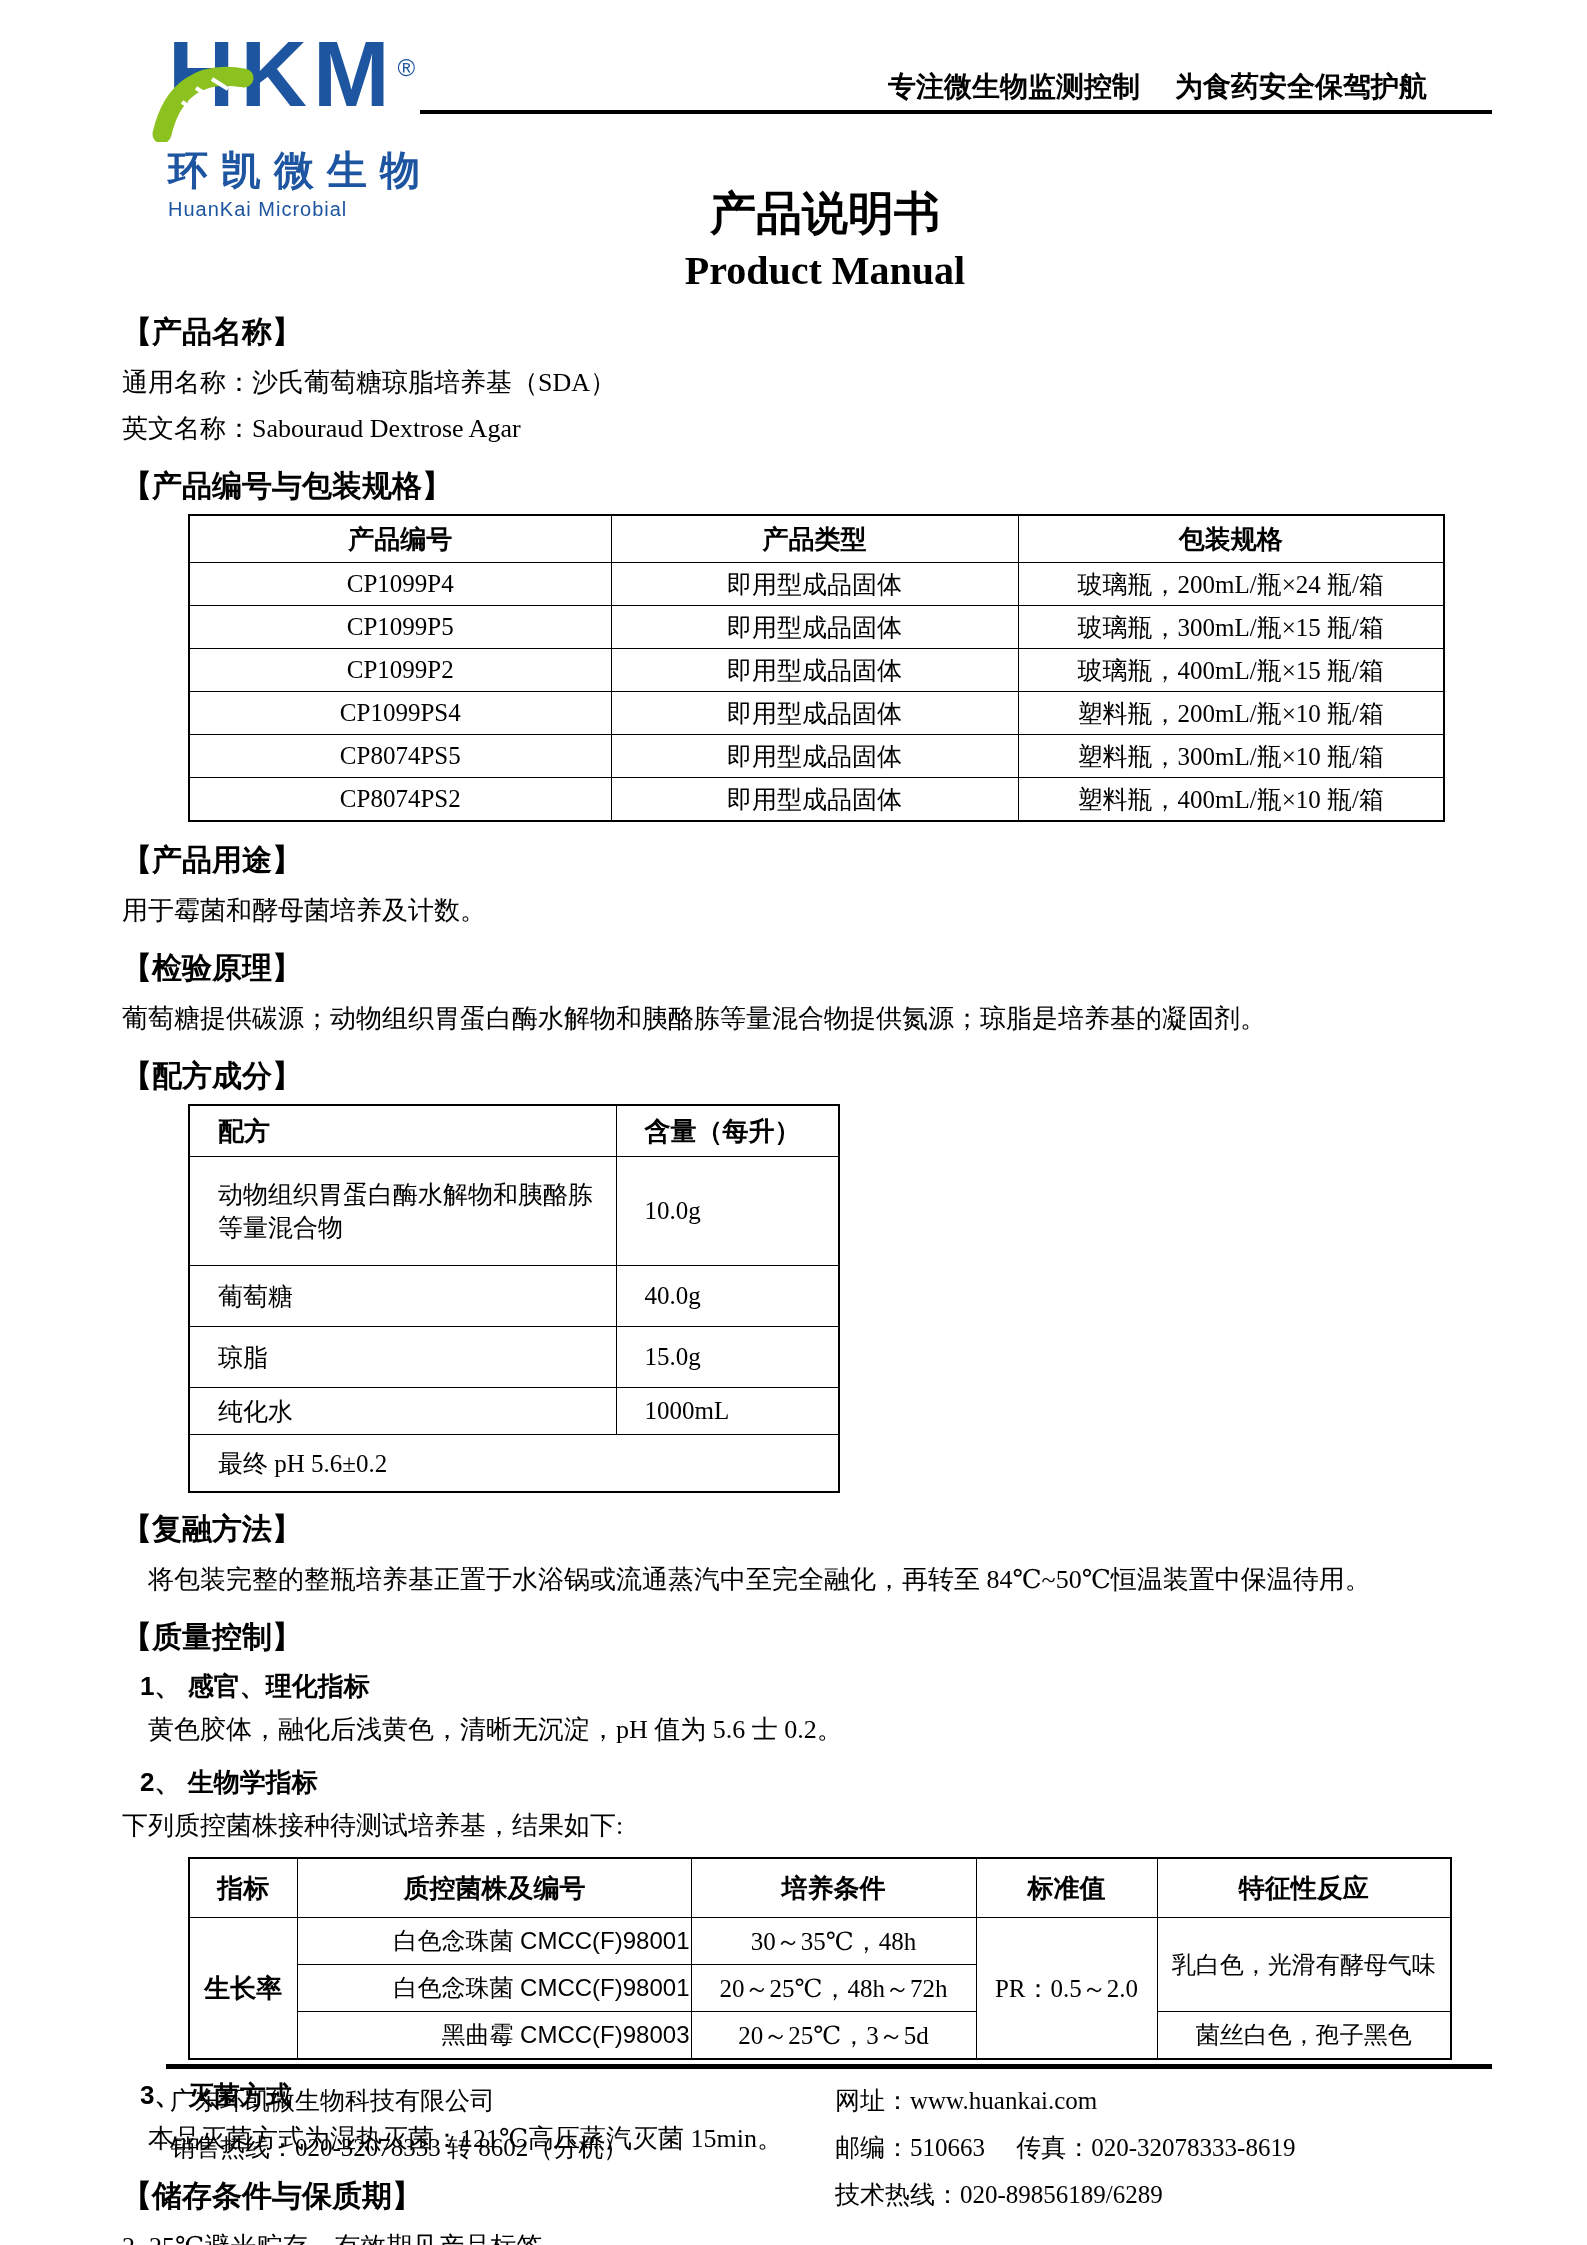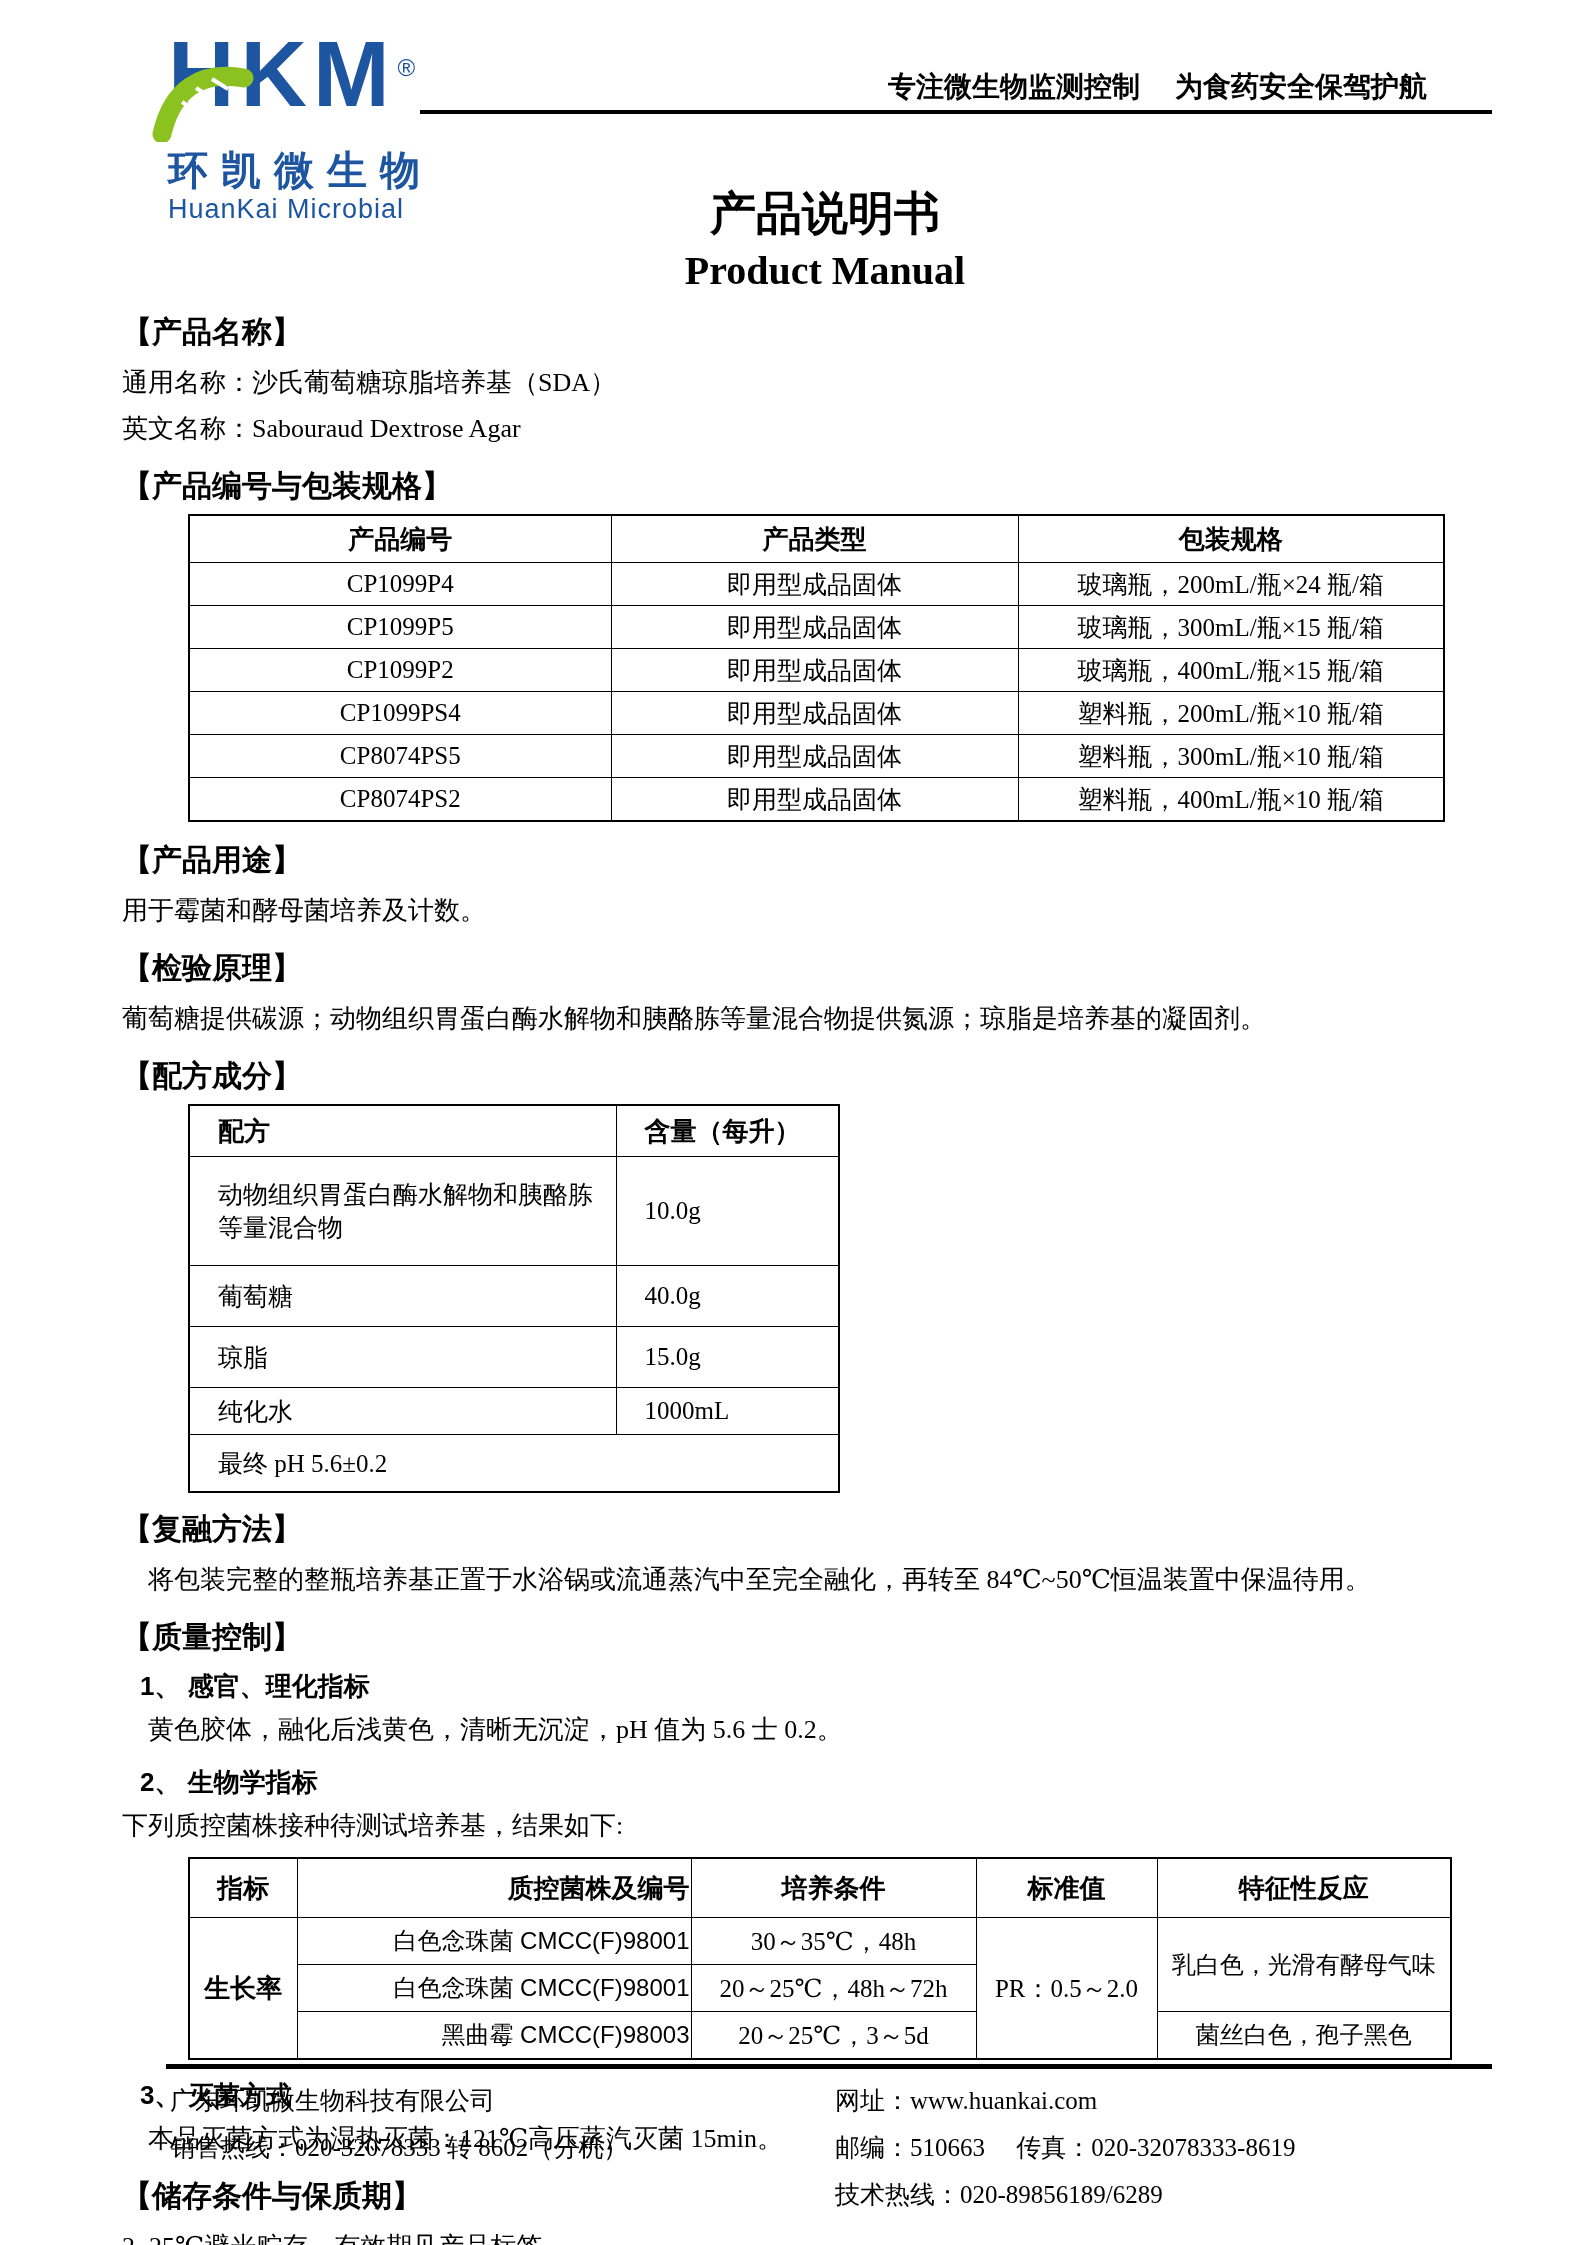--- a/index.html
+++ b/index.html
@@ -27,21 +27,21 @@
     position:relative;top:-6px;left:2px;font-weight:400;
   }
   .logo-helix{position:absolute;left:-16px;top:16px;pointer-events:none;}
   .logo-cn{
     font-family:"Liberation Sans","DejaVu Sans",sans-serif;
     font-weight:700;font-size:40px;letter-spacing:13px;
     color:#1d55a0;line-height:46px;margin-top:2px;white-space:nowrap;
   }
   .logo-en{
     font-family:"Liberation Sans","DejaVu Sans",sans-serif;
-    font-size:27px;letter-spacing:1px;color:#1d55a0;line-height:32px;white-space:nowrap;
+    font-size:20px;letter-spacing:1px;color:#1d55a0;line-height:32px;white-space:nowrap;
   }
   .tagline{
     position:absolute;right:160px;top:68px;
     font-size:28px;font-weight:700;white-space:nowrap;
   }
   .header-rule{
     position:absolute;left:420px;right:95px;top:110px;height:4px;background:#000;
   }
   
   .titles{margin:0 97px 8px 160px;text-align:center;}
@@ -82,21 +82,21 @@
   .formula{width:650px;margin-top:8px;}
   .formula th{height:48px;text-align:left;padding-left:28px;}
   .formula td{padding-left:28px;text-align:left;}
   .formula .r-tall td{height:106px;}
   .formula .r-med td{height:58px;}
   .formula .r-low td{height:44px;}
   .formula .r-ph td{height:54px;}
   
   .qc-tbl{width:1262px;margin-top:8px;}
   .qc-tbl th{height:56px;}
-  .qc-tbl th.left{text-align:right;padding-left:2px;}
+  .qc-tbl th.left{text-align:center;padding-left:2px;}
   .qc-tbl td{height:44px;font-size:25px;text-align:center;}
   .qc-tbl td.strain{
     text-align:right;padding-left:30px;
     font-family:"Liberation Sans","DejaVu Sans",sans-serif;font-size:24px;
   }
   .qc-tbl td.react{font-family:"Liberation Sans","DejaVu Sans",sans-serif;font-size:24px;}
   .qc-tbl td.indicator{
     font-family:"Liberation Sans","DejaVu Sans",sans-serif;
     font-weight:800;font-size:26px;
   }

